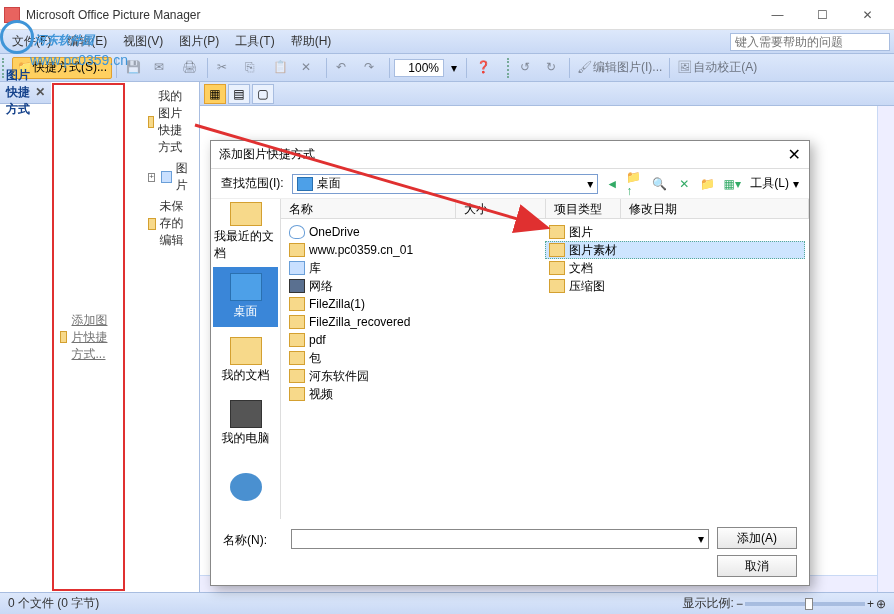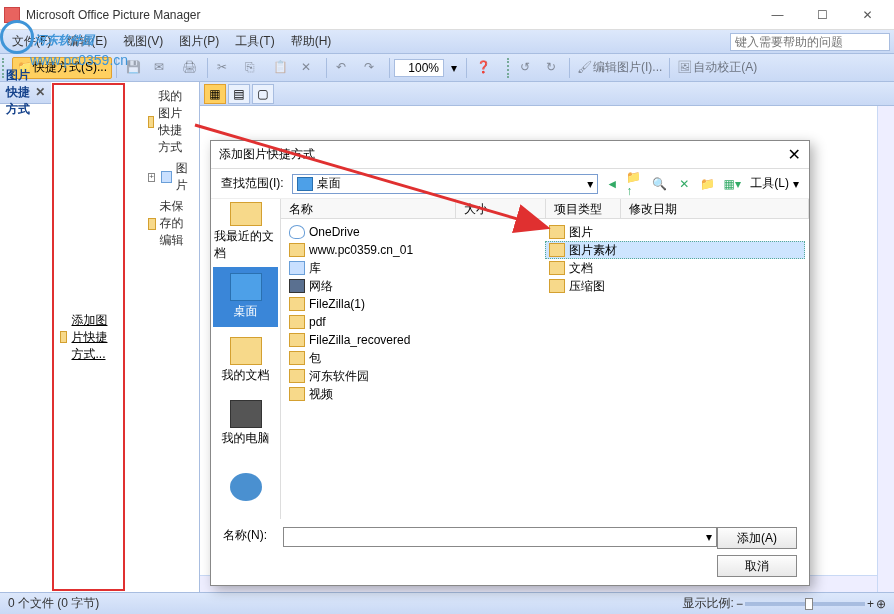--- a/index.html
+++ b/index.html
@@ -34,21 +34,21 @@
 .toolbar-group2 { display: flex; align-items: center; margin-left: 8px; }
 
 
 .main { display: flex; height: calc(100% - 30px - 24px - 28px - 22px); position: relative; }
 
 
 .left-panel { width: 200px; background: #fff; border-right: 1px solid #a8bde0; display: flex; }
 .panel-header { height: 22px; background: linear-gradient(#dde8fb, #c9d9f5); border-bottom: 1px solid #a8bde0; display: flex; align-items: center; padding: 0 6px; font-weight: bold; color: #15428b; }
 .panel-header .close { margin-left: auto; width: 14px; height: 14px; text-align: center; line-height: 12px; color: #555; }
 .add-shortcut-row { padding: 4px 6px; display: flex; align-items: center; gap: 4px; border: 2px solid #e03030; margin: 1px; }
-.add-shortcut-row a { color: #000000; text-decoration: underline; }
+.add-shortcut-row a { color: #737373; text-decoration: underline; }
 .tree { padding: 4px 6px; }
 .tree-item { display: flex; align-items: center; gap: 4px; padding: 2px 0 2px 16px; color: #333; }
 .tree-item.level2 { padding-left: 30px; }
 .tree-expand { width: 9px; height: 9px; border: 1px solid #888; display: inline-flex; align-items: center; justify-content: center; font-size: 8px; line-height: 1; margin-left: -14px; margin-right: 2px; color: #555; }
 .folder-icon { width: 14px; height: 12px; background: #f7d98a; border: 1px solid #d4a030; }
 .pic-icon { width: 14px; height: 12px; background: #c9e0ff; border: 1px solid #6a9fd8; }
 
 
 .view-area { flex: 1; background: #fff; position: relative; }
 .view-toolbar { height: 24px; background: linear-gradient(#dde8fb, #c9d9f5); border-bottom: 1px solid #a8bde0; display: flex; align-items: center; padding: 0 4px; gap: 2px; }
@@ -97,21 +97,21 @@
 .file-item { display: flex; align-items: center; gap: 4px; padding: 1px 4px; height: 18px; }
 .file-item.selected { background: #cde5ff; border: 1px dotted #5a9; padding: 0 3px; }
 .fi-icon { width: 16px; height: 14px; flex-shrink: 0; }
 .fi-icon.cloud { background: #fff; border: 1px solid #6a9fd8; border-radius: 50% 50% 40% 40%; }
 .fi-icon.folder { background: #f7d98a; border: 1px solid #d4a030; }
 .fi-icon.pc { background: #5a7090; border: 1px solid #333; }
 .fi-icon.lib { background: #c9e0ff; border: 1px solid #6a9fd8; }
 .fi-icon.net { background: #5a7090; border: 1px solid #333; }
 
 .dialog-footer { padding: 8px 12px; display: flex; flex-direction: column; gap: 6px; }
-.footer-row { display: flex; align-items: flex-start; }
+.footer-row { display: flex; align-items: flex-end; gap: 8px; }
 .footer-row .lbl { width: 60px; }
 .footer-row .combo { flex: 1; height: 20px; border: 1px solid #888; background: #fff; display: flex; align-items: center; padding: 0 4px; }
 .footer-row .combo .arrow { margin-left: auto; }
 .dlg-btn { width: 80px; height: 22px; border: 1px solid #888; background: linear-gradient(#fdfdfd, #e8e8e8); text-align: center; line-height: 20px; }
 
 
 .red-arrow { position: absolute; left: 165px; top: 97px; z-index: 60; pointer-events: none; }
 </style>
 </head>
 <body>
@@ -323,25 +323,25 @@
             <div class="file-item">
               <span class="fi-icon net"></span>
               <span>网络</span>
             </div>
             <div class="file-item">
               <span class="fi-icon folder"></span>
               <span>FileZilla(1)</span>
             </div>
             <div class="file-item">
               <span class="fi-icon folder"></span>
+              <span>FileZilla_recovered</span>
+            </div>
+            <div class="file-item">
+              <span class="fi-icon folder"></span>
               <span>pdf</span>
-            </div>
-            <div class="file-item">
-              <span class="fi-icon folder"></span>
-              <span>FileZilla_recovered</span>
             </div>
             <div class="file-item">
               <span class="fi-icon folder"></span>
               <span>包</span>
             </div>
             <div class="file-item">
               <span class="fi-icon folder"></span>
               <span>河东软件园</span>
             </div>
             <div class="file-item">

